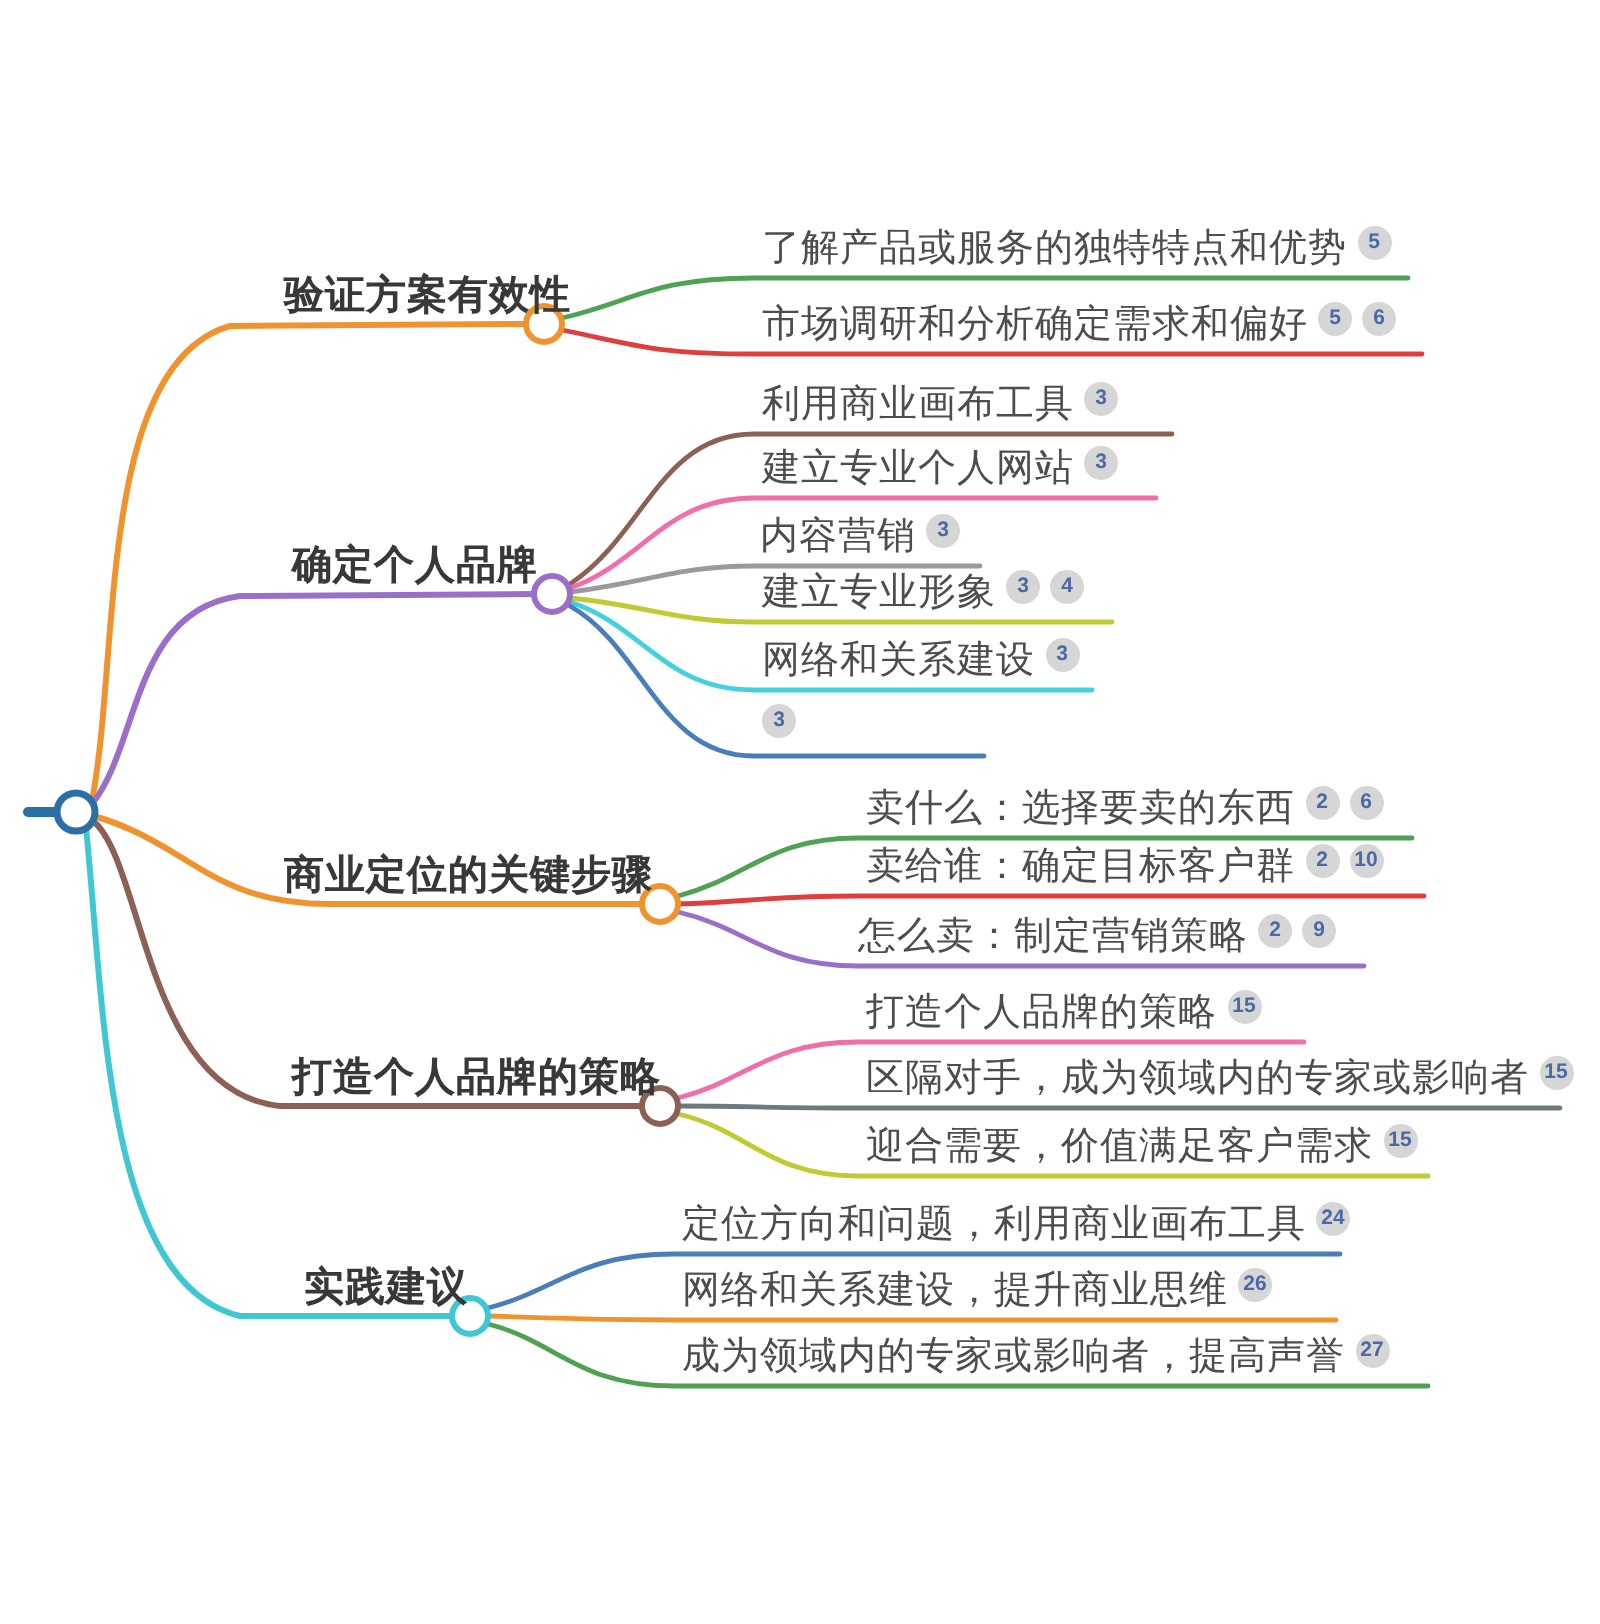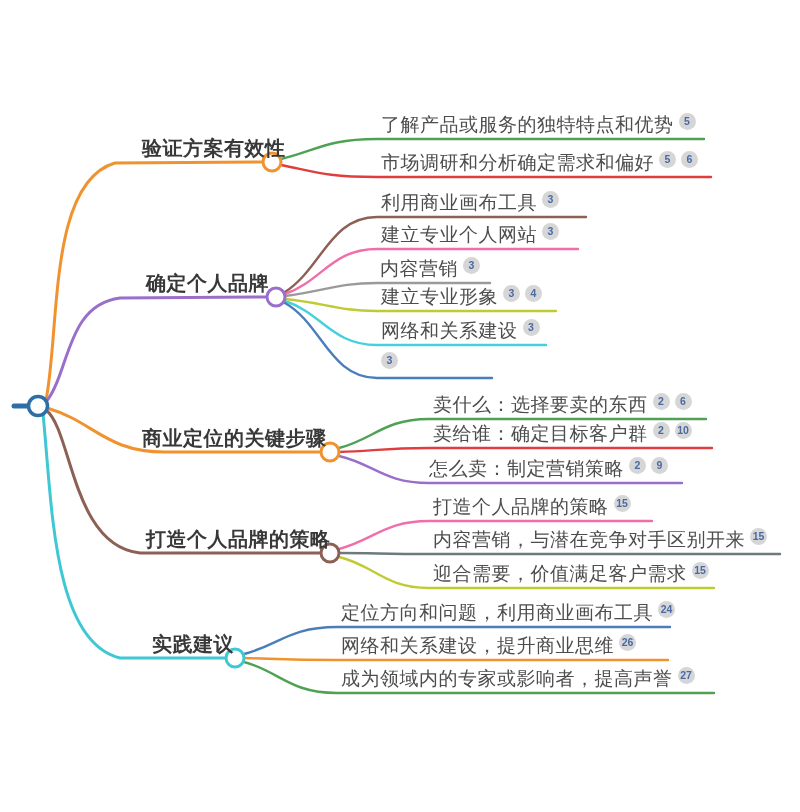--- a/index.html
+++ b/index.html
@@ -124,21 +124,21 @@
     <span class="t">怎么卖：制定营销策略</span>
     <span class="badge">2</span>
     <span class="badge">9</span>
   </div>
 
   <div class="leaf" style="left:433px;top:495px">
     <span class="t">打造个人品牌的策略</span>
     <span class="badge">15</span>
   </div>
   <div class="leaf" style="left:433px;top:528px">
-    <span class="t">内容营销，与潜在竞争对手区别开来</span>
+    <span class="t">区隔对手，成为领域内的专家或影响者</span>
     <span class="badge">15</span>
   </div>
   <div class="leaf" style="left:433px;top:562px">
     <span class="t">迎合需要，价值满足客户需求</span>
     <span class="badge">15</span>
   </div>
 
   <div class="leaf" style="left:341px;top:601px">
     <span class="t">定位方向和问题，利用商业画布工具</span>
     <span class="badge">24</span>

